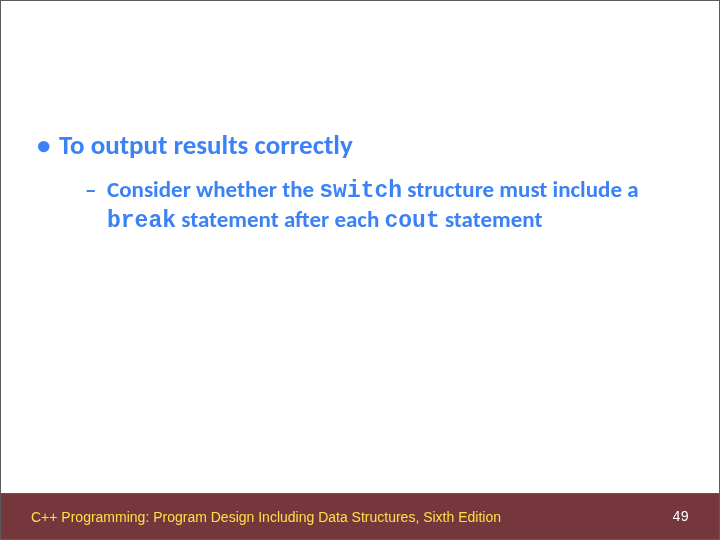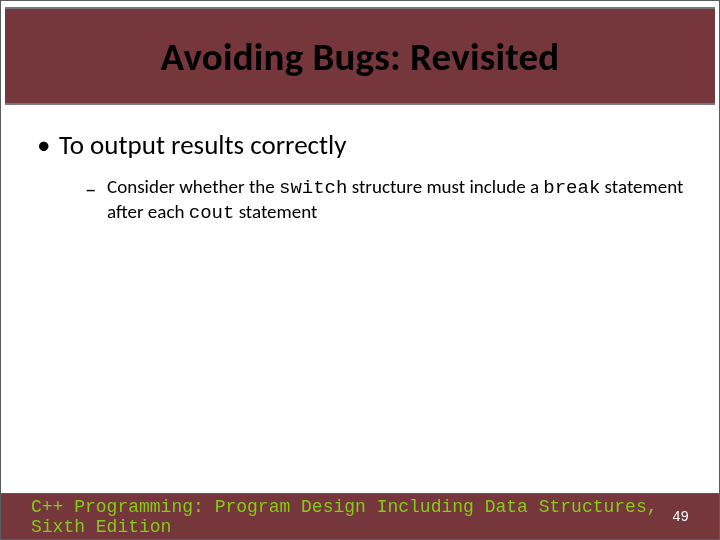--- a/index.html
+++ b/index.html
@@ -34,38 +34,39 @@
     font-size: 39px;
     font-weight: 700;
     text-align: center;
     letter-spacing: 0.2px;
   }
   .content {
     position: absolute;
     top: 128px;
     left: 30px;
     right: 30px;
-    color: #000000;
+    color: #3b82f6;
+    font-weight: bold;
   }
   .bullet-l1 {
     font-size: 27px;
     line-height: 1.18;
     margin-bottom: 14px;
     padding-left: 28px;
     position: relative;
   }
   .bullet-l1::before {
     content: "•";
     position: absolute;
     left: 6px;
     top: 0;
     font-size: 27px;
   }
   .bullet-l2 {
-    font-size: 19px;
+    font-size: 23px;
     line-height: 1.22;
     padding-left: 76px;
     position: relative;
   }
   .bullet-l2::before {
     content: "–";
     position: absolute;
     left: 54px;
     top: 0;
     font-size: 23px;
@@ -80,38 +81,35 @@
     bottom: 0;
     height: 46px;
     background: #75363c;
     border-top: 1px solid #5b5b5b;
     display: flex;
     align-items: center;
     justify-content: space-between;
     padding: 0 30px 0 30px;
   }
   .footer-text {
-    color: #84cc16;
-    font-size: 18px;
-    font-family: Liberation Mono, monospace;
+    color: #fde047;
+    font-size: 14px;
+    font-family: Liberation Sans, sans-serif;
   }
   .page-num {
     color: #ffffff;
     font-size: 14px;
     font-family: Liberation Mono, monospace;
   }
 </style>
 </head>
 <body>
 
 <div class="slide">
 
-  <div class="title-bar">
-    <div class="title-text">Avoiding Bugs: Revisited</div>
-  </div>
 
   <div class="content">
     <div class="bullet-l1">To output results correctly</div>
     <div class="bullet-l2">
       <span>Consider whether the </span><span class="code">switch</span><span> structure must include a </span><span class="code">break</span><span> statement after each </span><span class="code">cout</span><span> statement</span>
     </div>
   </div>
 
   <div class="footer">
     <div class="footer-text">C++ Programming: Program Design Including Data Structures, Sixth Edition</div>

